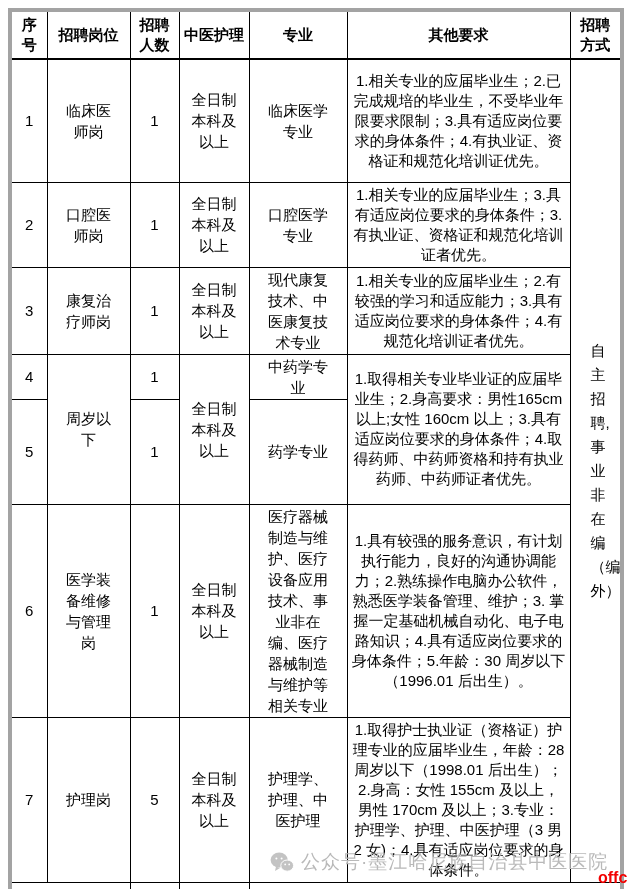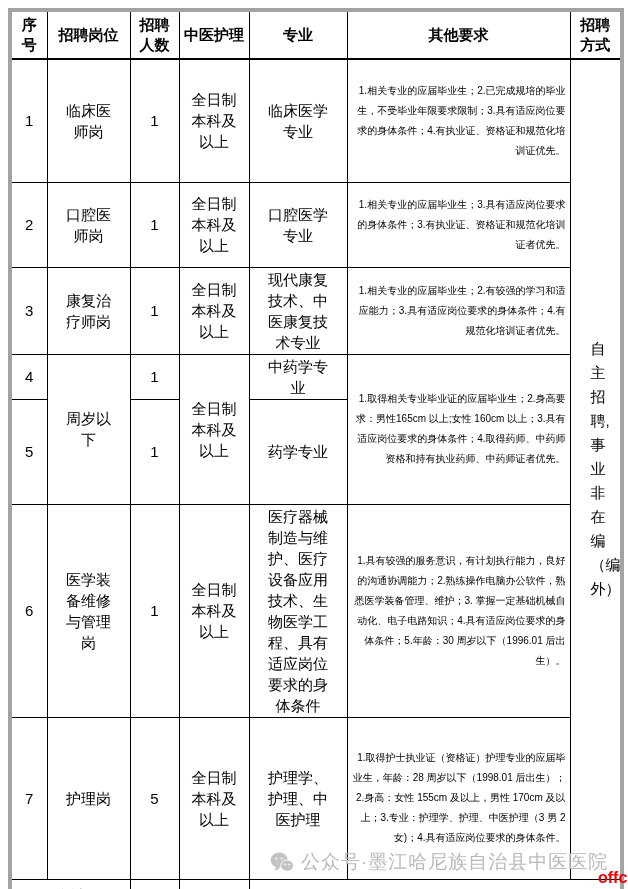--- a/index.html
+++ b/index.html
@@ -27,21 +27,21 @@
   .col-post{width:83px;}
   .col-count{width:49px;}
   .col-edu{width:70px;}
   .col-major{width:98px;}
   .col-other{width:223px;}
   .col-method{width:52px;}
   td.post-cell{padding:18px 12px;}
   td.edu-cell{padding:1px 6px;}
   td.major-cell{padding:1px 13px;}
   td.other-cell{
-    text-align:right;padding:2px 4px;line-height:20px;font-size:10px;
+    text-align:center;padding:2px 4px;line-height:20px;font-size:15px;
   }
   td.method-cell{
     padding:1px 20px;text-align:justify;text-justify:inter-ideograph;
     line-height:24px;
   }
   tr.h-head{height:49px;}
   tr.h-r1{height:123px;}
   tr.h-r2{height:85px;}
   tr.h-r3{height:85px;}
   tr.h-r4{height:35px;}
@@ -126,21 +126,21 @@
       <td>5</td>
       <td>1</td>
       <td class="major-cell">药学专业</td>
     </tr>
 
     <tr class="h-r6">
       <td>6</td>
       <td class="post-cell">医学装备维修与管理岗</td>
       <td>1</td>
       <td class="edu-cell">全日制本科及以上</td>
-      <td class="major-cell">医疗器械制造与维护、医疗设备应用技术、生物医学工程、具有适应岗位要求的身体条件</td>
+      <td class="major-cell">医疗器械制造与维护、医疗设备应用技术、事业非在编、医疗器械制造与维护等相关专业</td>
       <td class="other-cell">1.具有较强的服务意识，有计划执行能力，良好的沟通协调能力；2.熟练操作电脑办公软件，熟悉医学装备管理、维护；3. 掌握一定基础机械自动化、电子电路知识；4.具有适应岗位要求的身体条件；5.年龄：30 周岁以下（1996.01 后出生）。</td>
     </tr>
 
     <tr class="h-r7">
       <td>7</td>
       <td class="post-cell">护理岗</td>
       <td>5</td>
       <td class="edu-cell">全日制本科及以上</td>
       <td class="major-cell">护理学、护理、中医护理</td>
       <td class="other-cell">1.取得护士执业证（资格证）护理专业的应届毕业生，年龄：28 周岁以下（1998.01 后出生）；2.身高：女性 155cm 及以上，男性 170cm 及以上；3.专业：护理学、护理、中医护理（3 男 2 女)；4.具有适应岗位要求的身体条件。</td>

